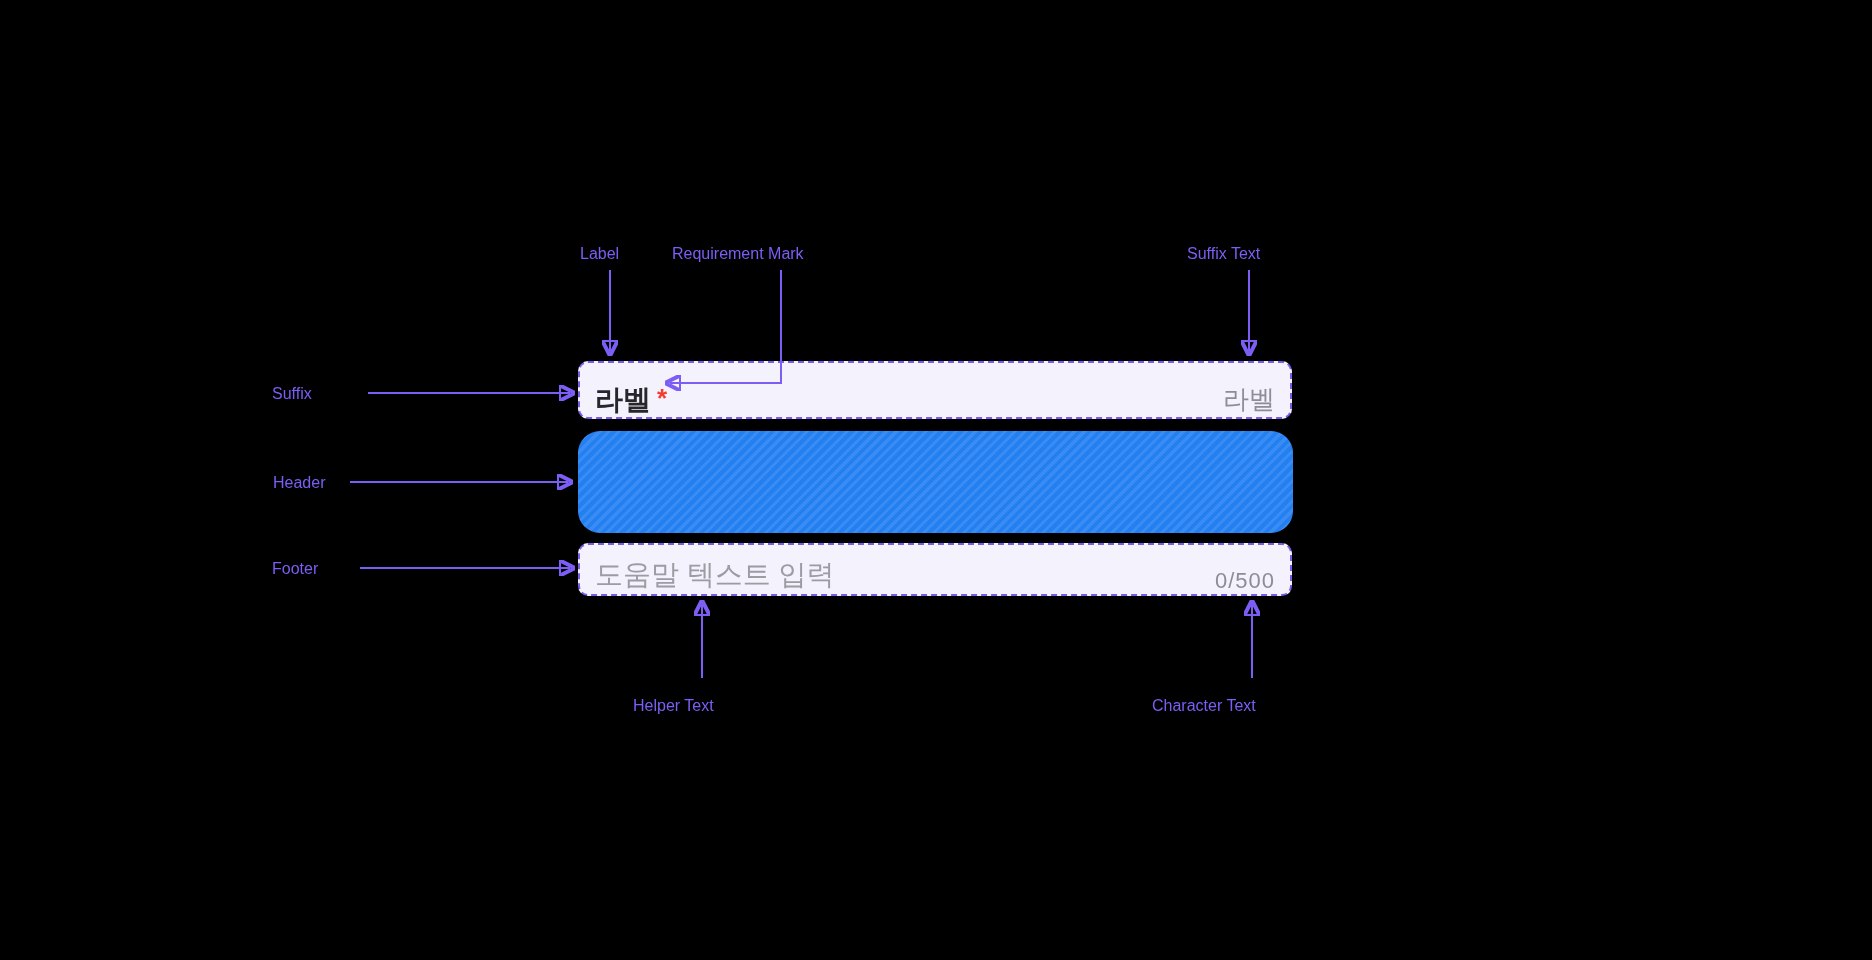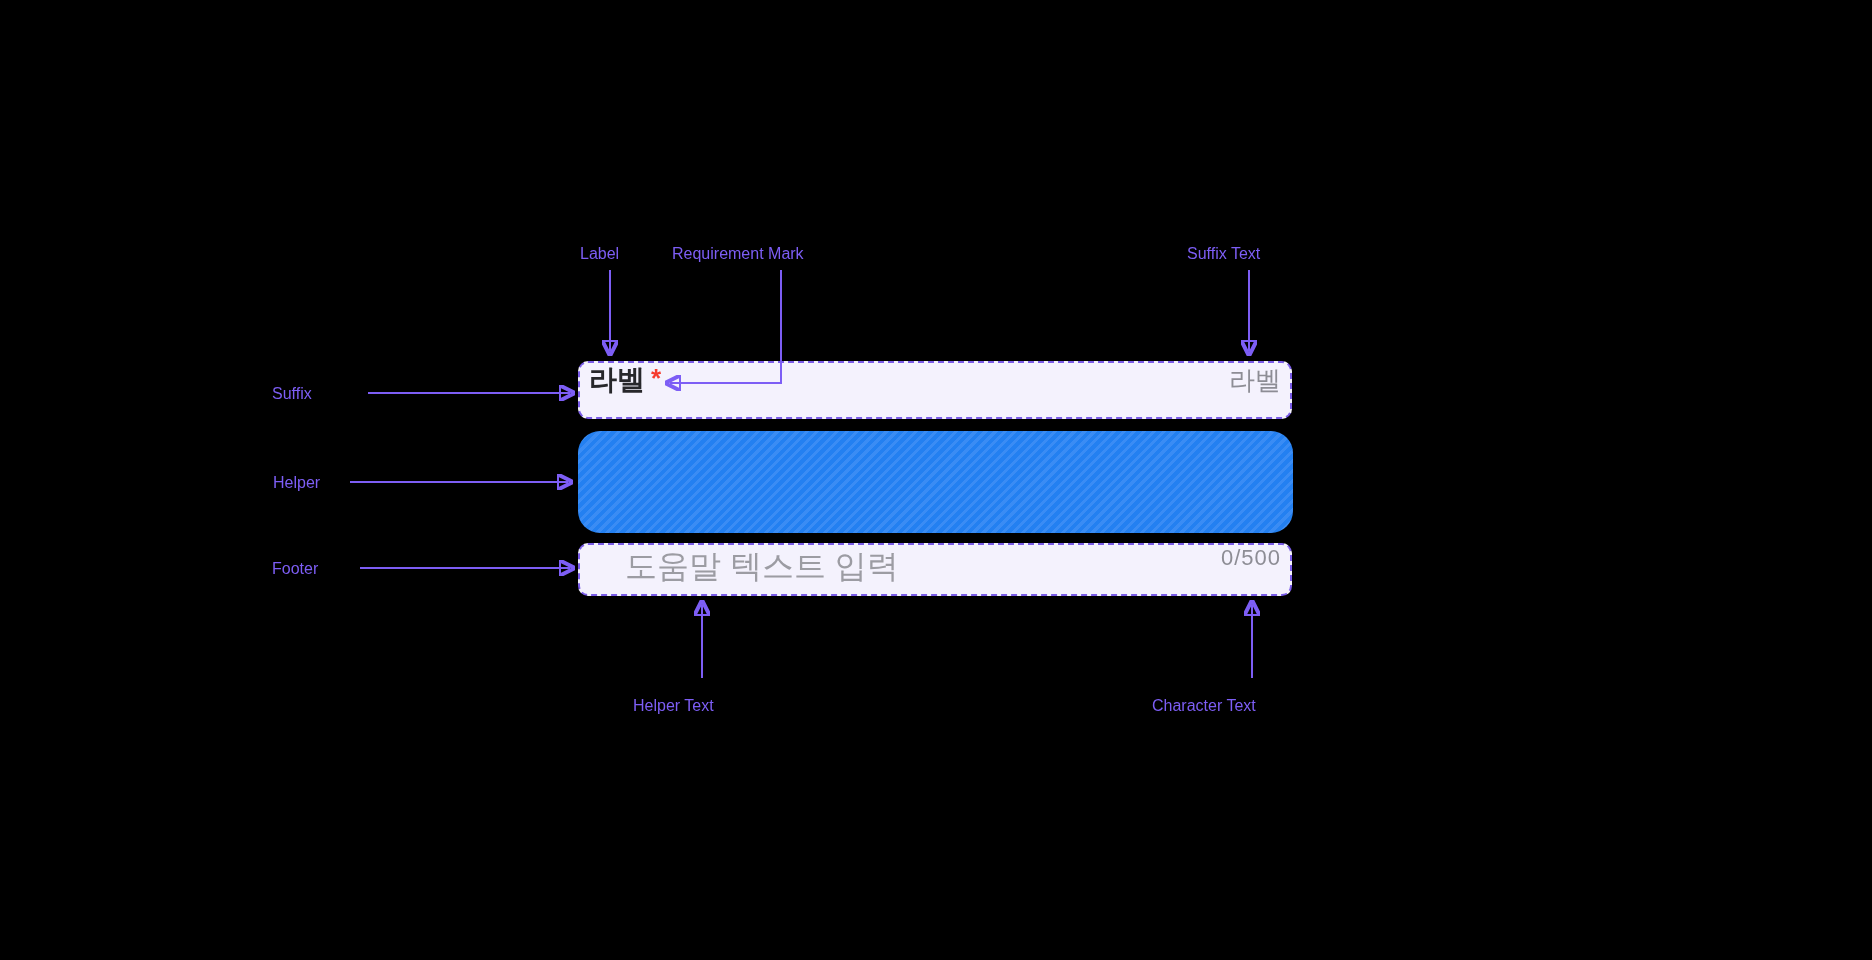--- a/index.html
+++ b/index.html
@@ -26,39 +26,39 @@
   }
   .arrows path{stroke:#7D5EF5;stroke-width:2;fill:none;}
   
   .slot{
     position:absolute;
     box-sizing:border-box;
     background:#F4F2FD;
     border:2px dashed #7A5CE8;
     border-radius:10px;
     display:flex;
-    align-items:flex-start;
+    align-items:flex-end;
     justify-content:space-between;
-    padding:0 9px;
+    padding:0 15px;
   }
   .slot-header{left:578px;top:361px;width:714px;height:58px;}
   .slot-footer{left:578px;top:543px;width:714px;height:53px;}
   .hdr-left{display:flex;align-items:flex-start;}
   .hdr-label{
     color:#27272B;font-size:28px;font-weight:600;line-height:34px;
   }
   .req-mark{
     color:#F63B2E;font-size:26px;font-weight:700;line-height:26px;
     margin-left:6px;margin-top:2px;
   }
   .hdr-suffix{
     color:#8D8D95;font-size:26px;font-weight:500;
   }
   .ftr-helper{
-    color:#9C9CA3;font-size:32px;font-weight:400;margin-left:36px;
+    color:#9C9CA3;font-size:28px;font-weight:400;
   }
   .ftr-count{
     color:#8D8D95;font-size:22px;font-weight:400;letter-spacing:1px;
   }
   .input-box{
     position:absolute;
     left:578px;top:431px;width:715px;height:102px;
     border-radius:22px;
     background:repeating-linear-gradient(135deg,
       #3A8CF4 0px, #3A8CF4 3px,
@@ -83,21 +83,21 @@
   <div class="slot slot-footer">
     <span class="ftr-helper">도움말 텍스트 입력</span>
     <span class="ftr-count">0/500</span>
   </div>
 
   <div class="ann" style="left:580px;top:239px;">Label</div>
   <div class="ann" style="left:672px;top:239px;">Requirement Mark</div>
   <div class="ann" style="left:1187px;top:239px;">Suffix Text</div>
 
   <div class="ann" style="left:272px;top:379px;">Suffix</div>
-  <div class="ann" style="left:273px;top:468px;">Helper</div>
+  <div class="ann" style="left:273px;top:468px;">Header</div>
   <div class="ann" style="left:272px;top:554px;">Footer</div>
 
   <div class="ann" style="left:633px;top:691px;">Helper Text</div>
   <div class="ann" style="left:1152px;top:691px;">Character Text</div>
 
   <svg class="arrows" viewBox="0 0 1872 960" xmlns="http://www.w3.org/2000/svg">
     <defs>
       <marker id="ah" markerWidth="8" markerHeight="8" refX="5.5" refY="4" orient="auto">
         <path d="M0,0 L8,4 L0,8 Z" fill="#7D5EF5" stroke="none"></path>
       </marker>

